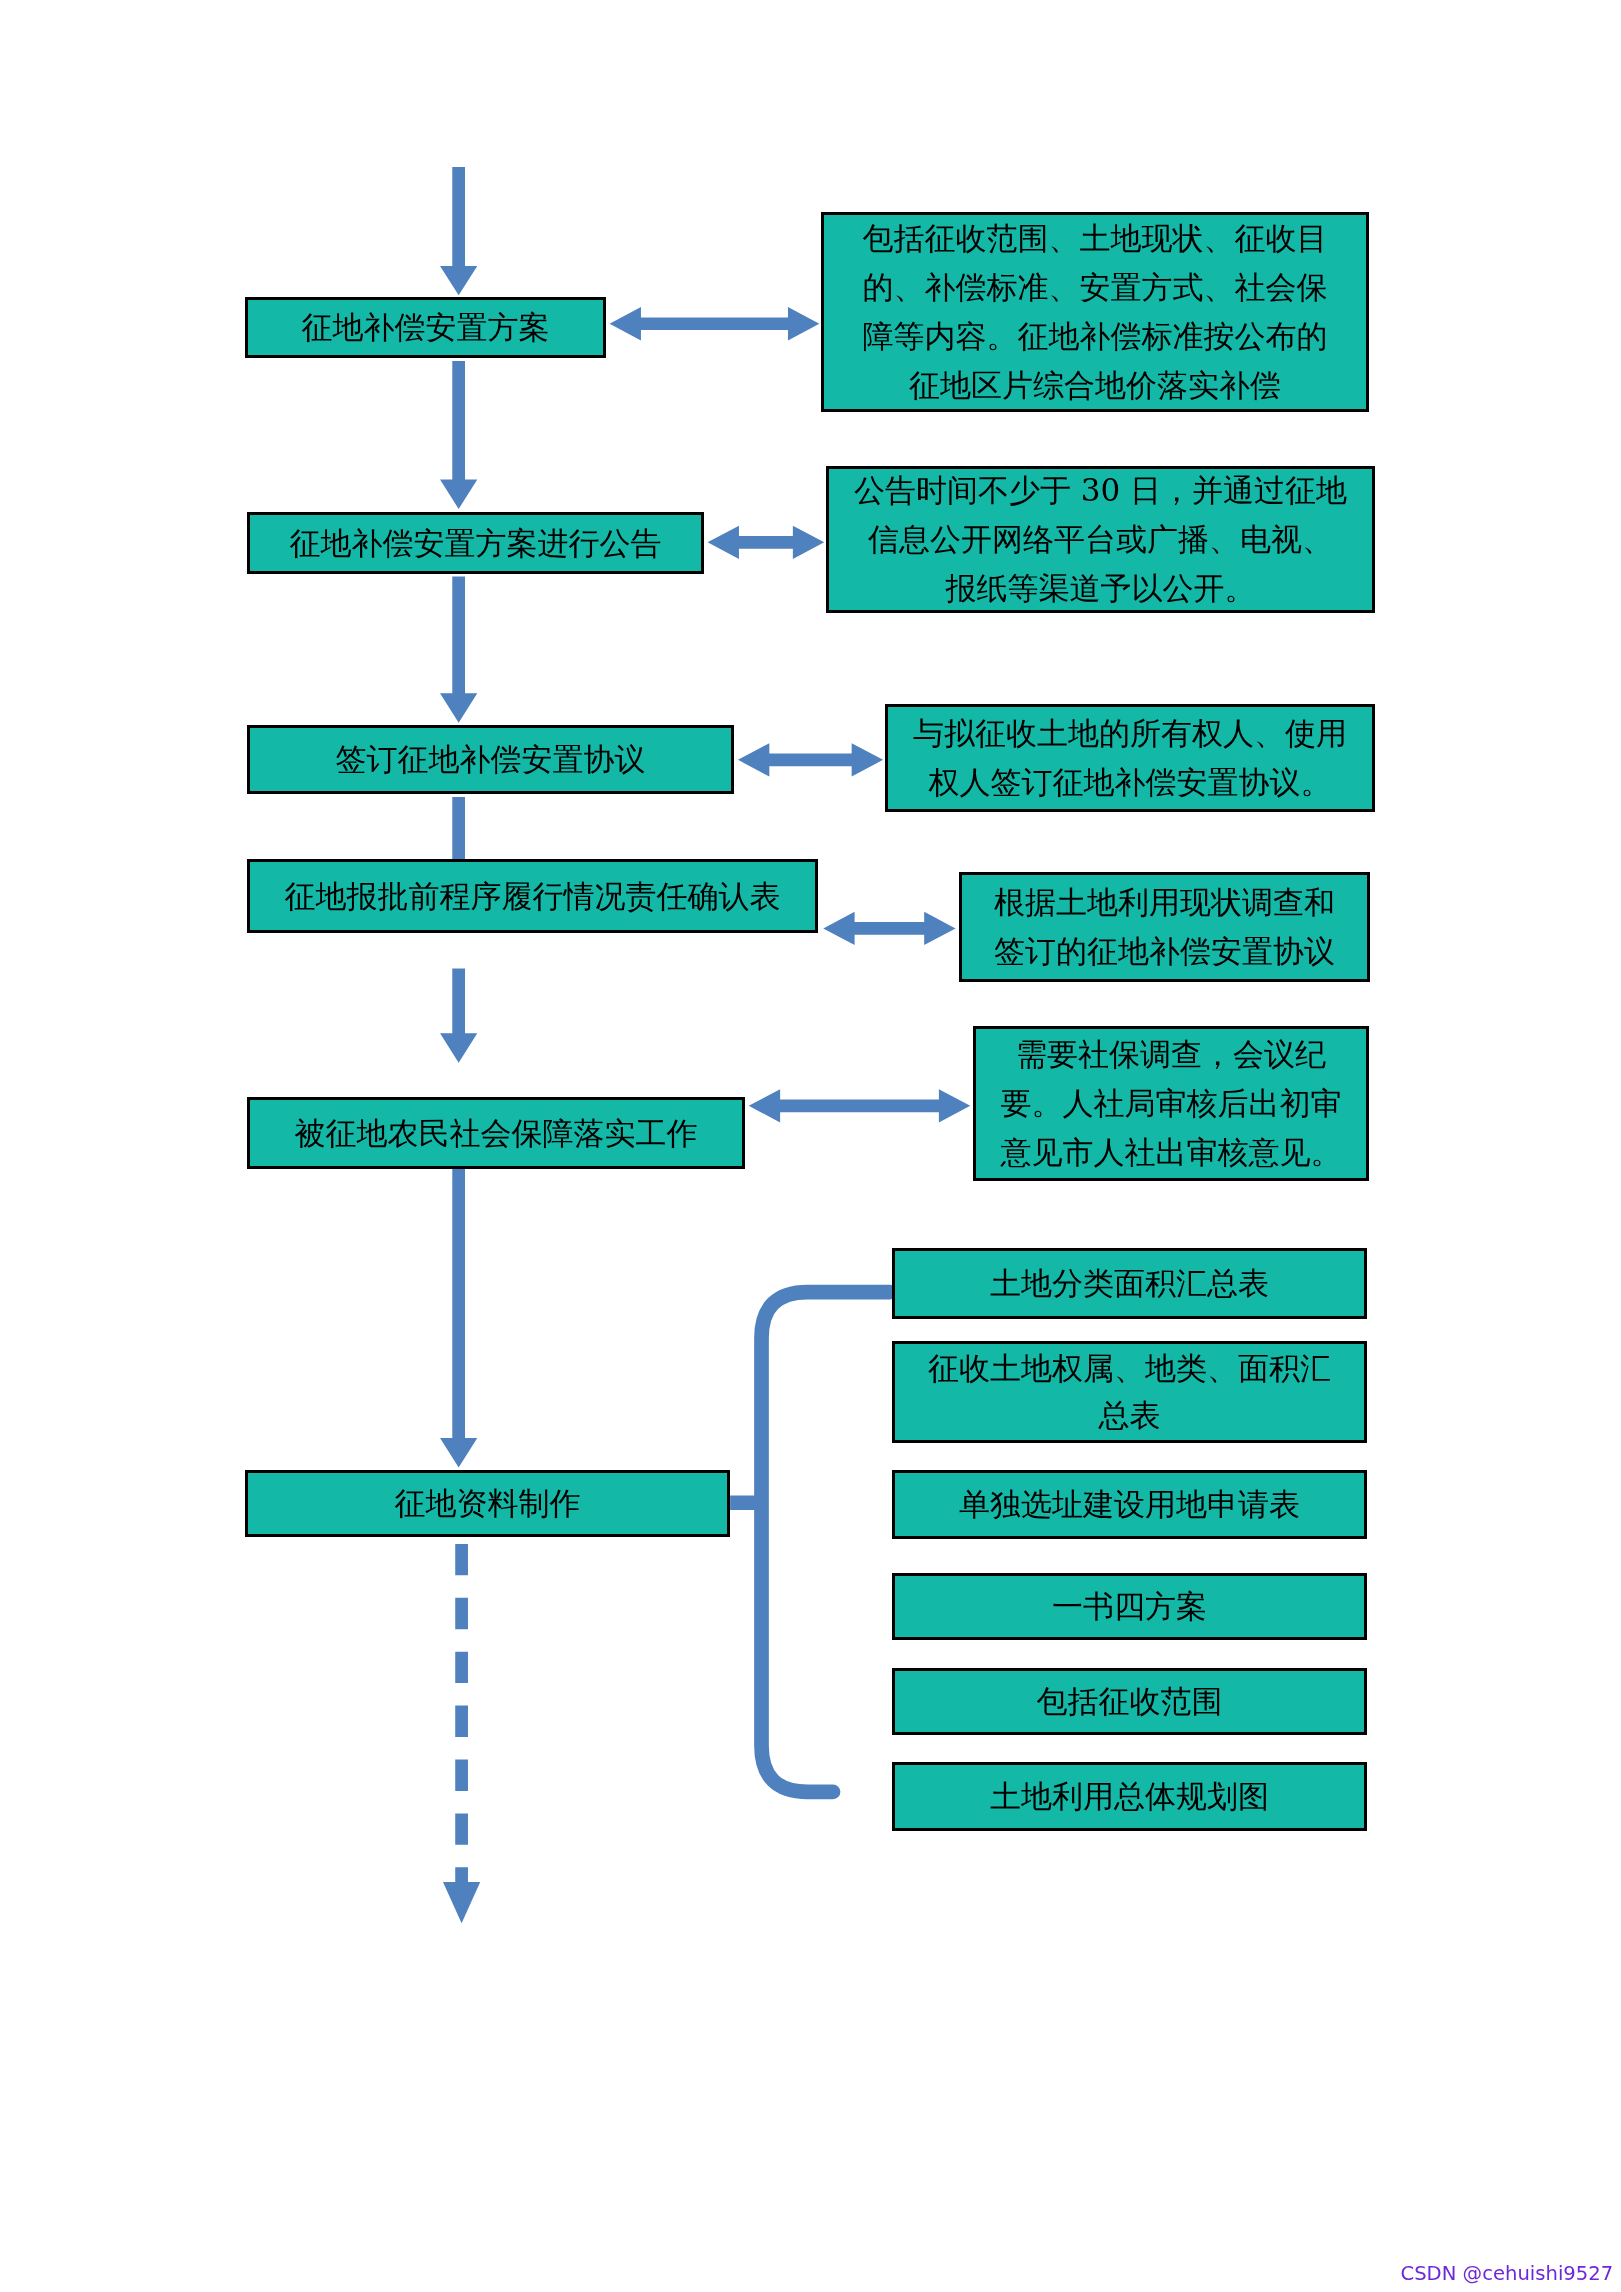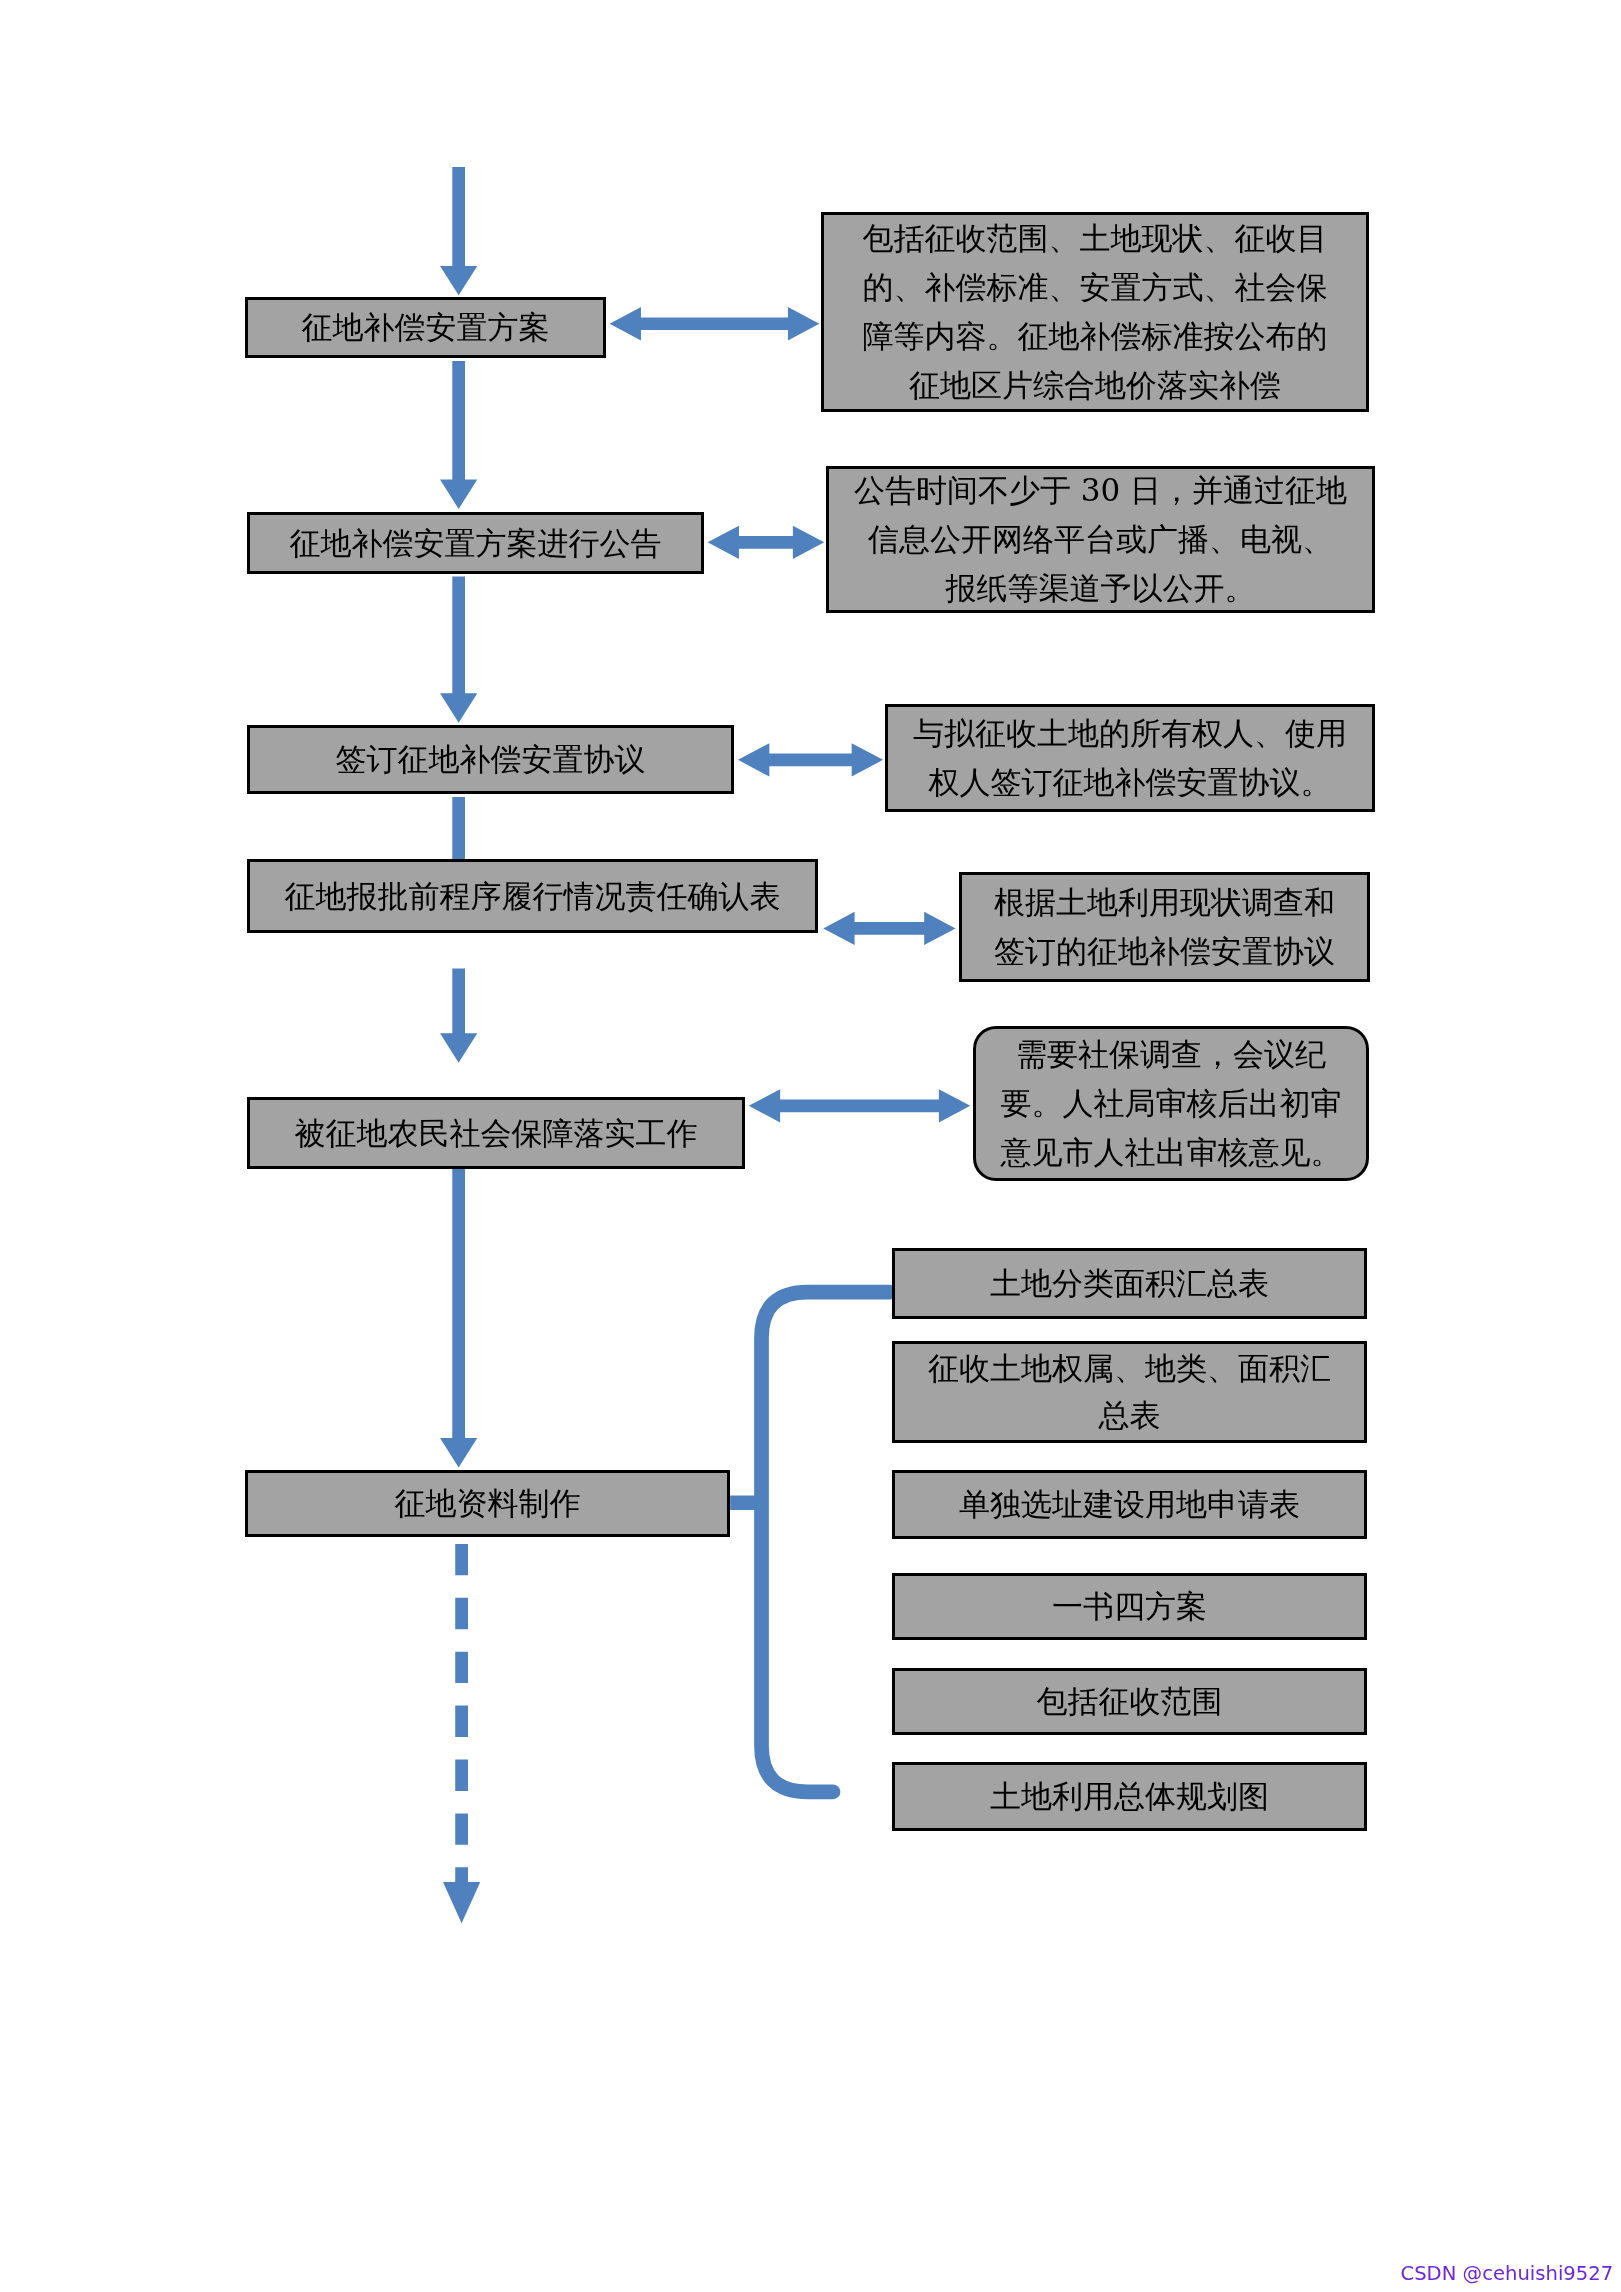--- a/index.html
+++ b/index.html
@@ -11,21 +11,21 @@
     color:#000;
     overflow:hidden;
   }
   #connectors{
     position:absolute;left:0;top:0;width:1621px;height:2293px;
     pointer-events:none;
   }
   .box{
     position:absolute;
     box-sizing:border-box;
-    background:#a3a3a3;
+    background:#14b8a6;
     border:3.9px solid #000000;
     display:flex;align-items:center;justify-content:center;
     text-align:center;
     font-size:31px;
     line-height:45px;
   }
   .annotation{
     white-space:pre-line;
     line-height:49px;
     padding:0 17.6px;
@@ -89,21 +89,21 @@
   <div class="box annotation" style="left:826px;top:466px;width:549px;height:147px;">公告时间不少于 30 日，并通过征地
 信息公开网络平台或广播、电视、
 报纸等渠道予以公开。</div>
 
   <div class="box annotation" style="left:885px;top:704px;width:490px;height:108px;">与拟征收土地的所有权人、使用
 权人签订征地补偿安置协议。</div>
 
   <div class="box annotation" style="left:959px;top:872px;width:411px;height:110px;">根据土地利用现状调查和
 签订的征地补偿安置协议</div>
 
-  <div class="box annotation" style="left:973px;top:1026px;width:396px;height:155px;border-radius:23px;">需要社保调查，会议纪
+  <div class="box annotation" style="left:973px;top:1026px;width:396px;height:155px;">需要社保调查，会议纪
 要。人社局审核后出初审
 意见市人社出审核意见。</div>
 
   <div class="box doc" style="left:892px;top:1248px;width:475px;height:71px;">土地分类面积汇总表</div>
 
   <div class="box doc" style="left:892px;top:1341px;width:475px;height:102px;">征收土地权属、地类、面积汇
 总表</div>
 
   <div class="box doc" style="left:892px;top:1470px;width:475px;height:69px;">单独选址建设用地申请表</div>
 

